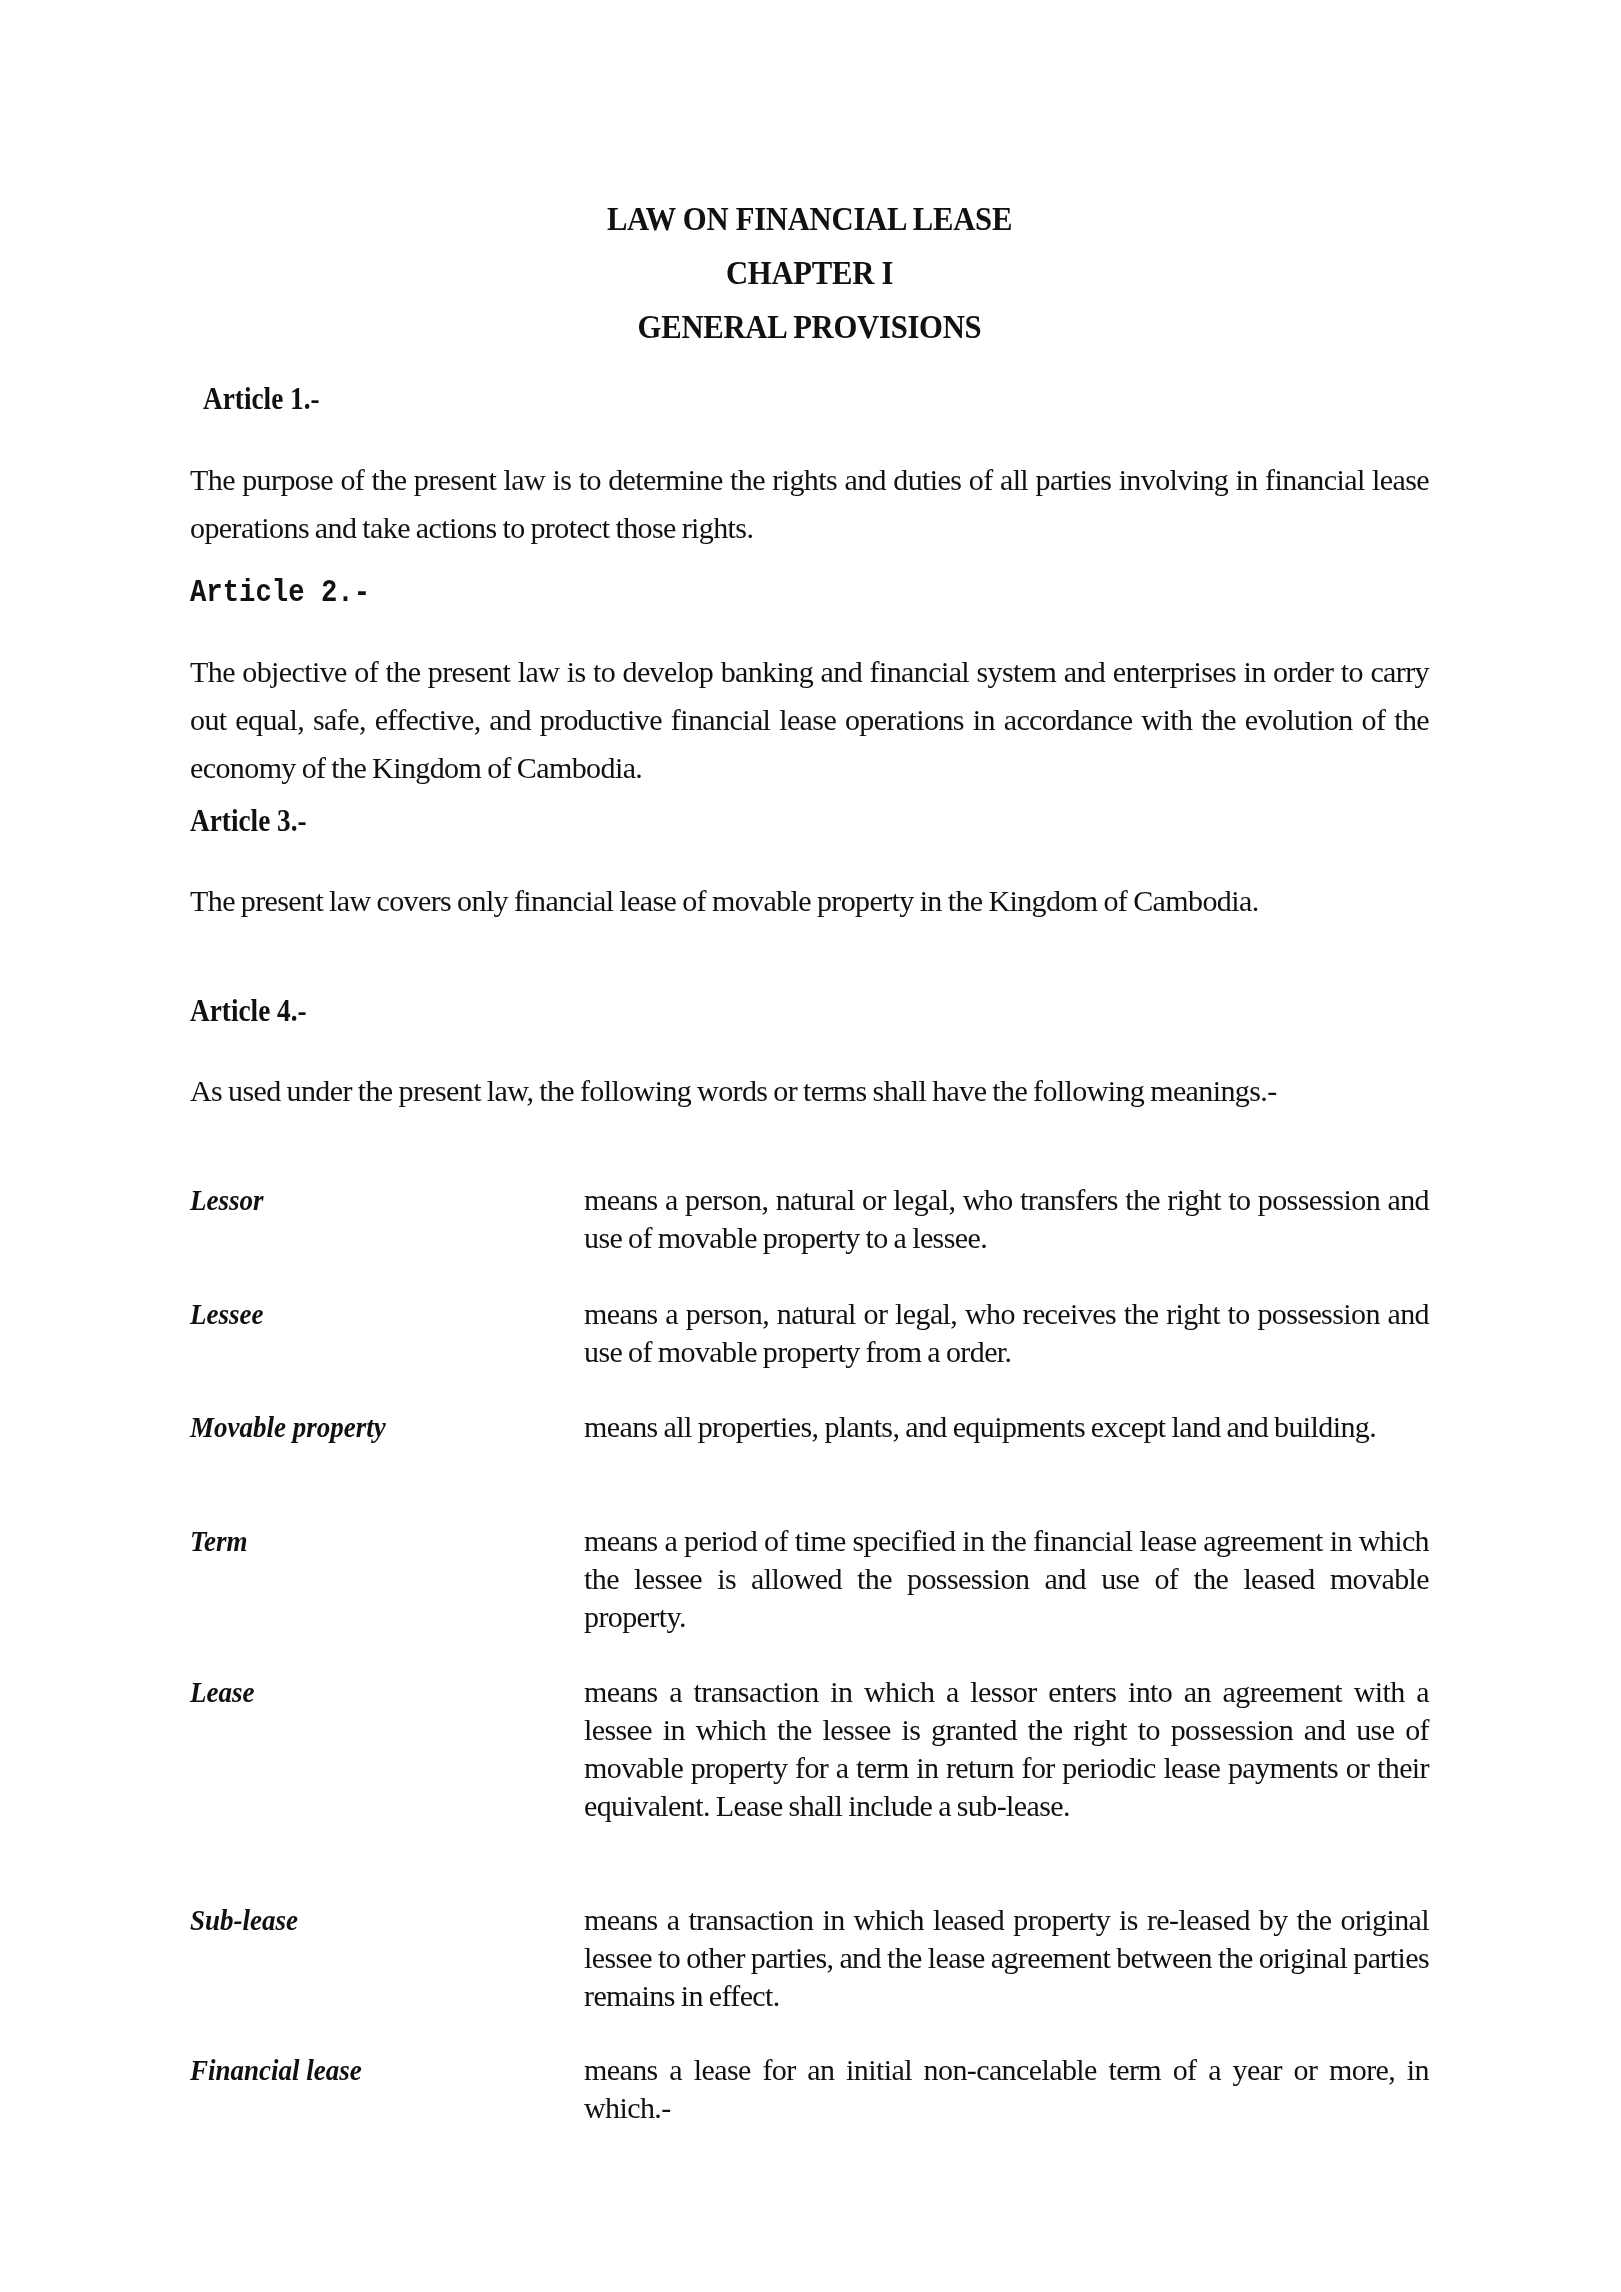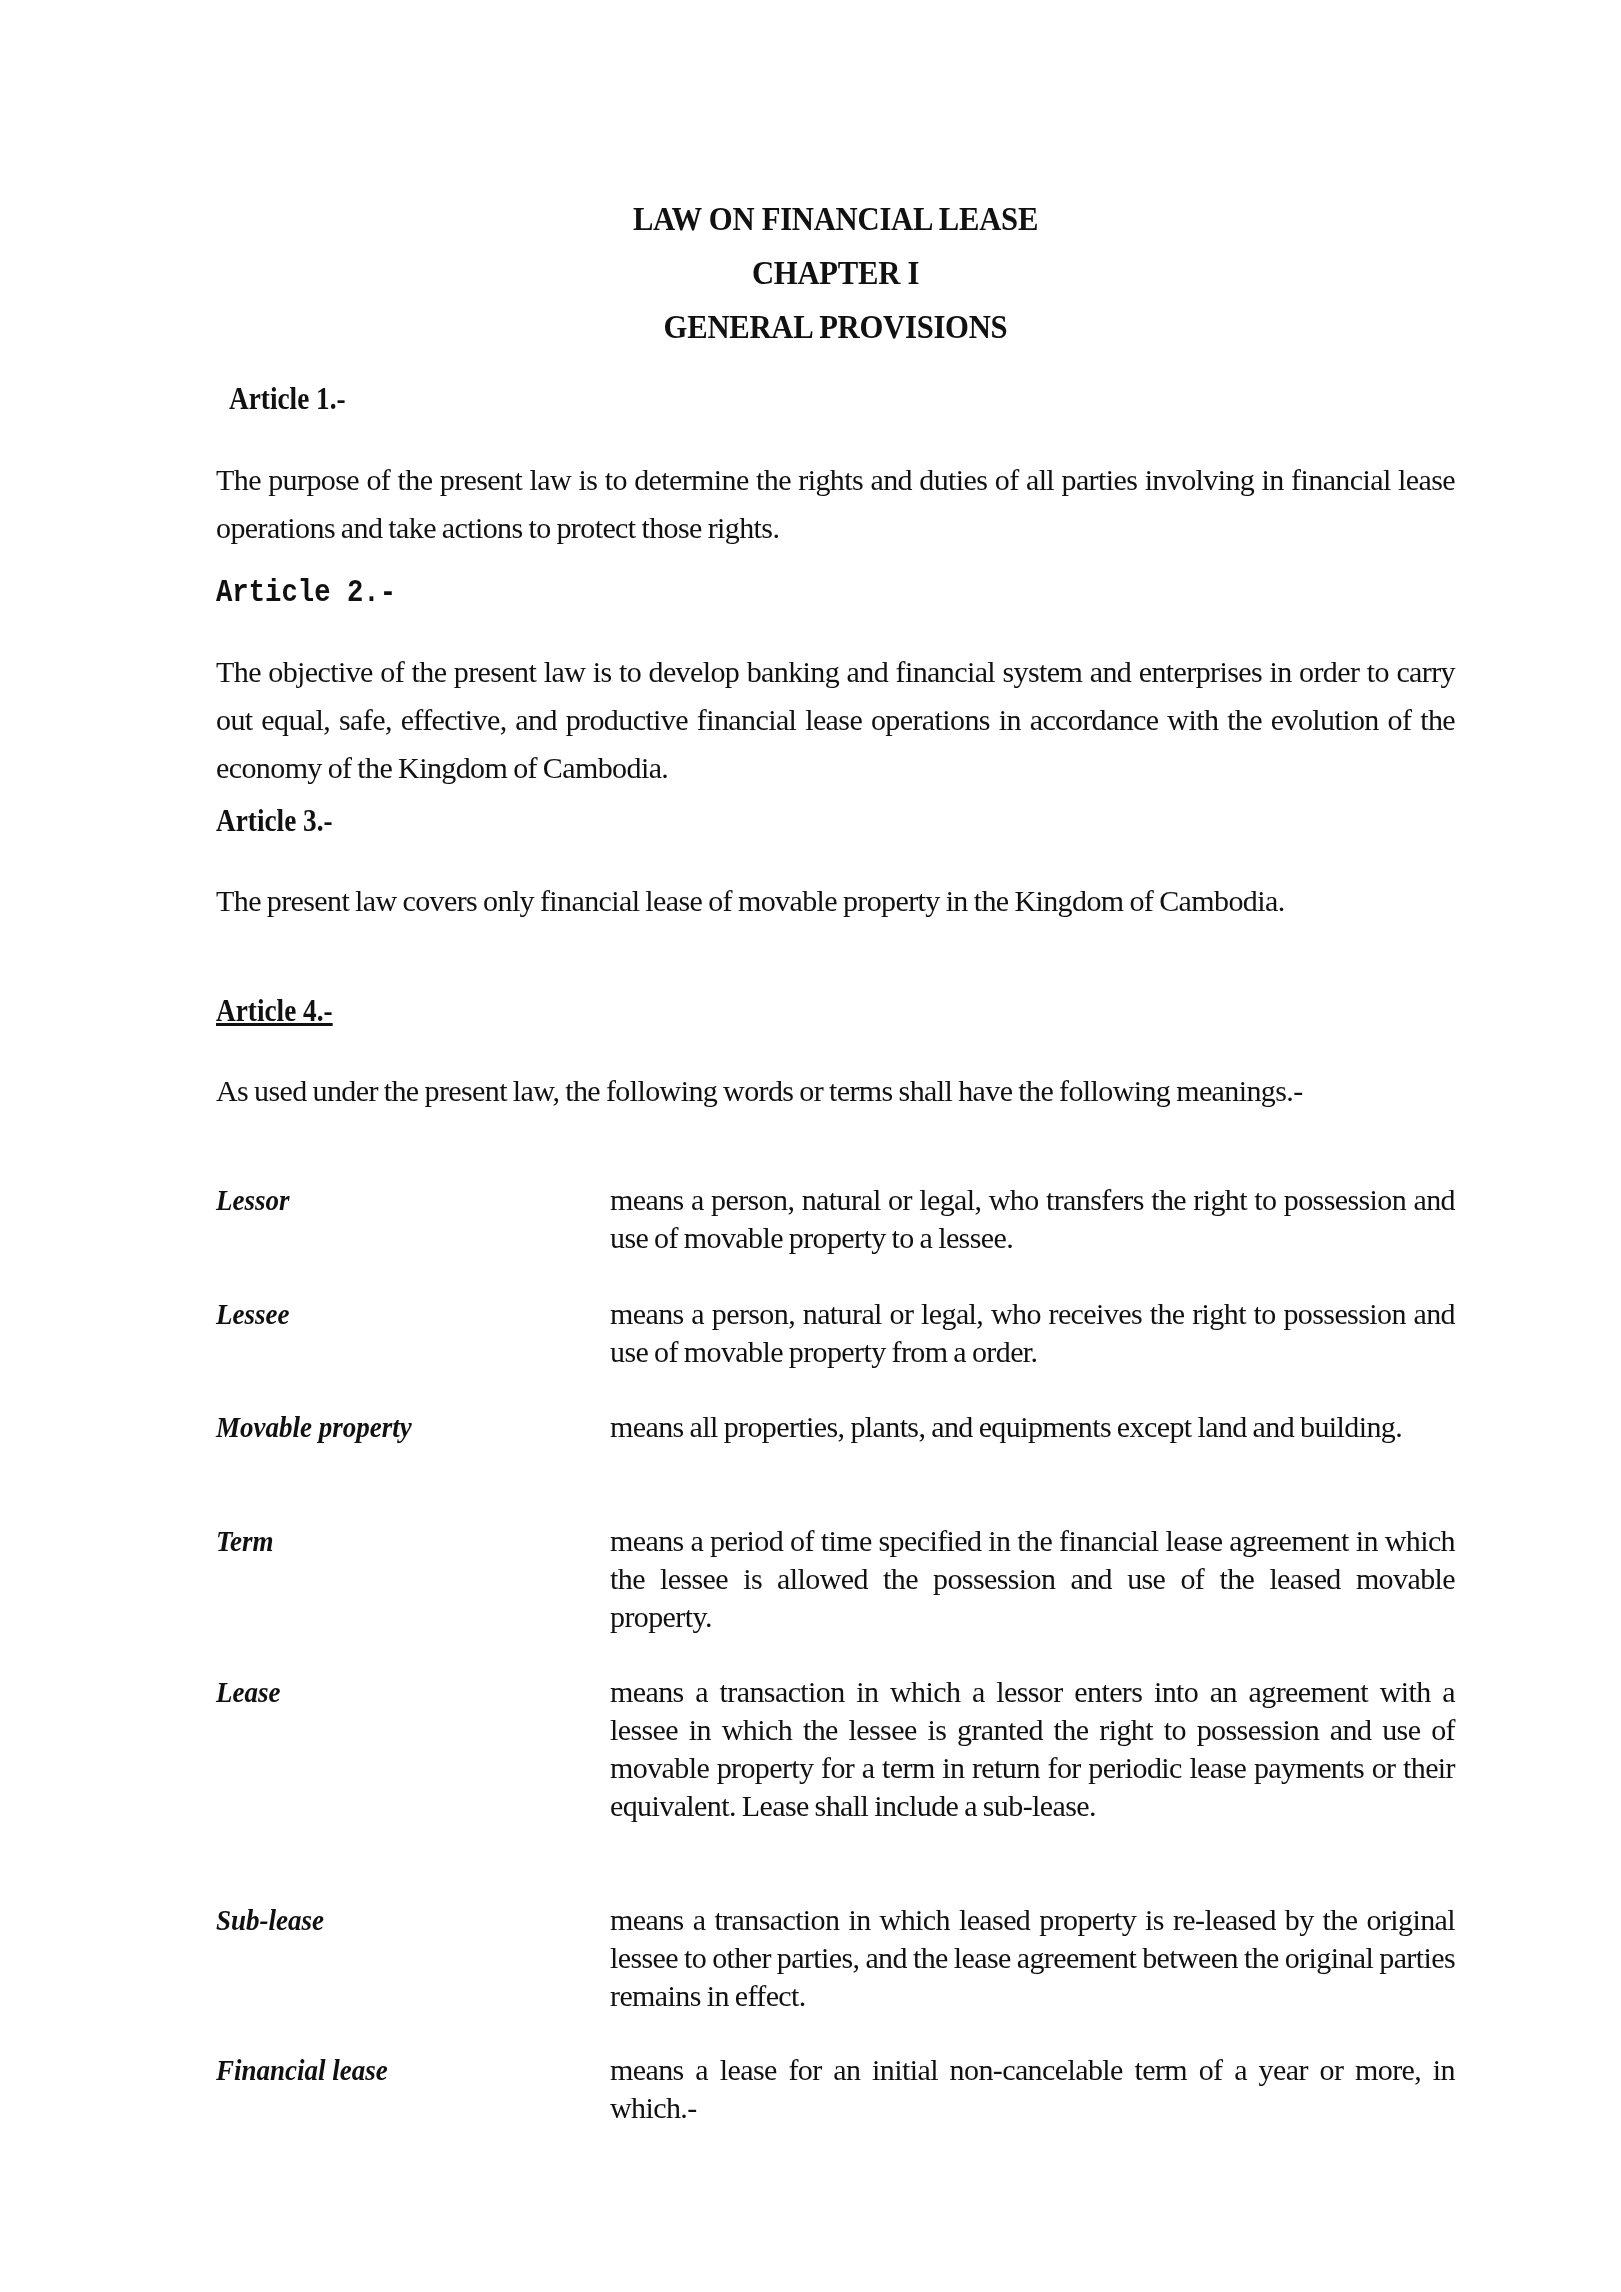--- a/index.html
+++ b/index.html
@@ -10,21 +10,21 @@
     body {
       width: 1621px;
       height: 2293px;
       position: relative;
       overflow: hidden;
       font-family: "Liberation Serif", "DejaVu Serif", serif;
       color: #111111;
     }
     .page {
       position: absolute;
-      left: 216px;
+      left: 190px;
       top: 0;
       width: 1239px;
       height: 2293px;
     }
     .titles {
       position: absolute;
       top: 192px;
       left: 0;
       width: 1239px;
       text-align: center;
@@ -114,21 +114,21 @@
   <div class="block" style="top:574px;font-family:Liberation Mono, monospace;">
     <div class="article-heading">Article 2.-</div>
   </div>
   <div class="block para" style="top:648px;">The objective of the present law is to develop banking and financial system and enterprises in order to carry out equal, safe, effective, and productive financial lease operations in accordance with the evolution of the economy of the Kingdom of Cambodia.</div>
 
   <div class="block" style="top:802px;">
     <div class="article-heading">Article 3.-</div>
   </div>
   <div class="block para" style="top:877px;">The present law covers only financial lease of movable property in the Kingdom of Cambodia.</div>
 
-  <div class="block" style="top:992px;text-decoration:underline;">
+  <div class="block" style="top:992px;">
     <div class="article-heading">Article 4.-</div>
   </div>
   <div class="block para" style="top:1067px;">As used under the present law, the following words or terms shall have the following meanings.-</div>
 
   <div class="def-row" style="top:1181px;">
     <div class="def-term">Lessor</div>
     <div class="def-desc">means a person, natural or legal, who transfers the right to possession and use of movable property to a lessee.</div>
   </div>
 
   <div class="def-row" style="top:1295px;">

